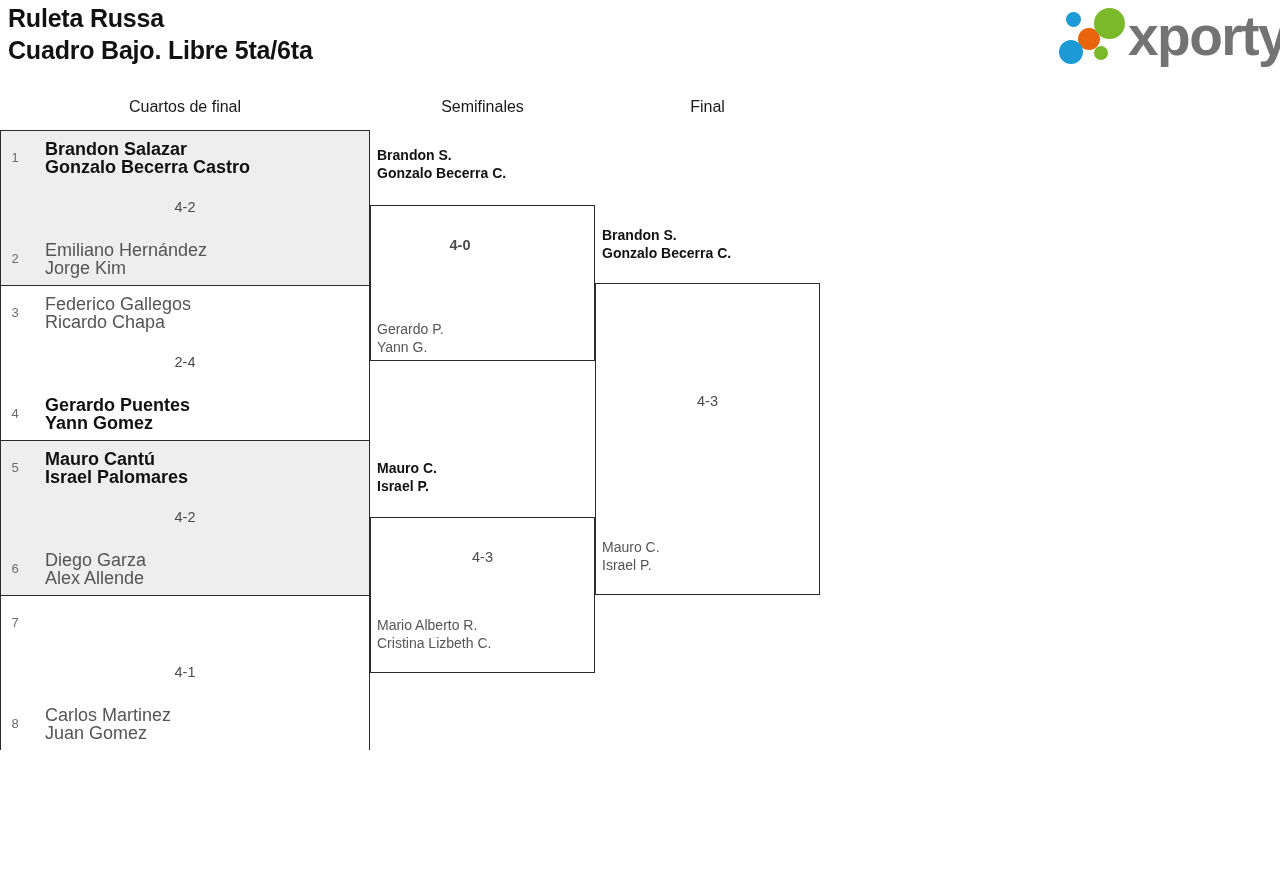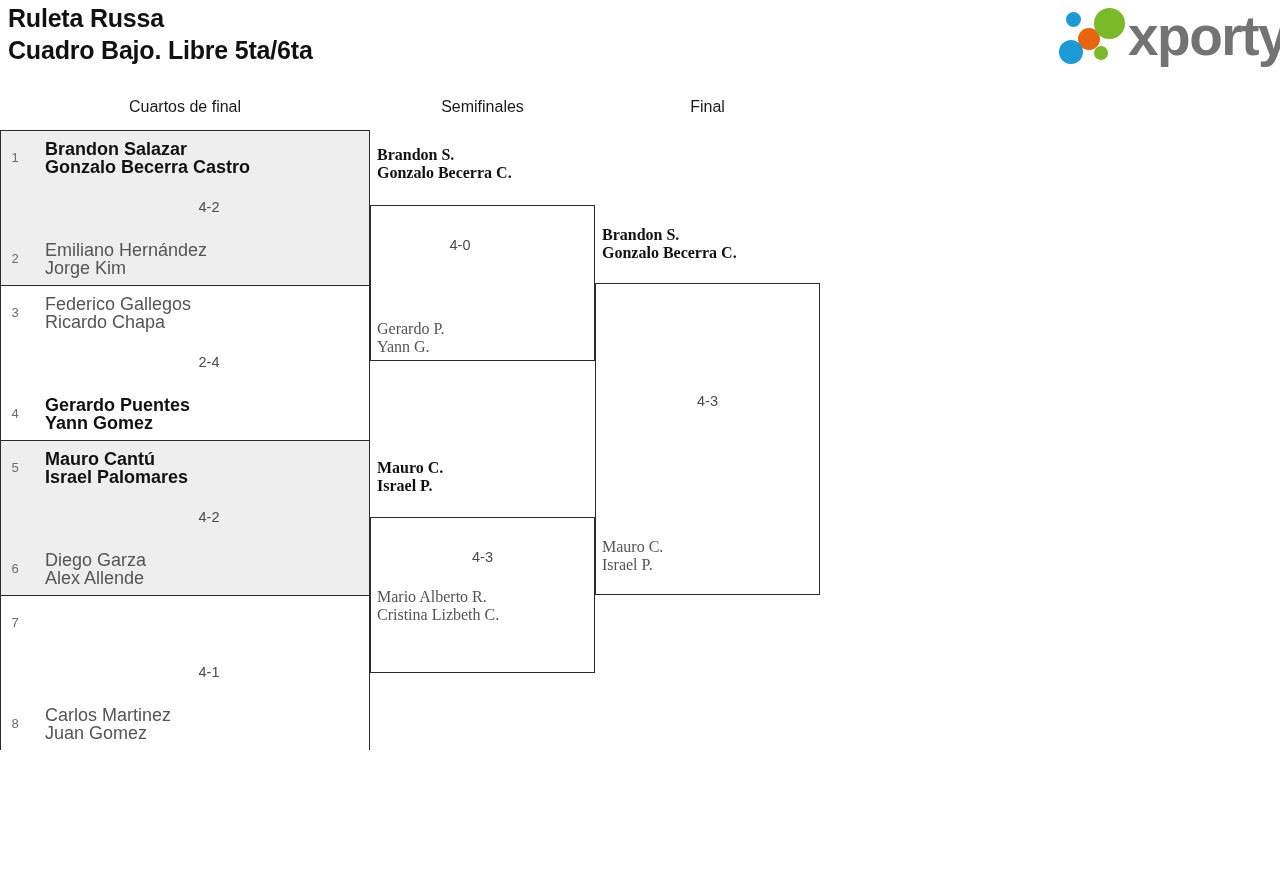--- a/index.html
+++ b/index.html
@@ -147,29 +147,28 @@
     position: absolute;
     font-size: 14.5px;
     color: #4a4a4a;
     text-align: center;
     line-height: 18px;
   }
 
   
   .slot-top    { top: 6px; }
   .slot-bottom { top: 107px; }
-  .score-mid   { left: 0; width: 100%; top: 67px; padding-left: 24px; }
+  .score-mid   { left: 0; width: 100%; top: 67px; }
 
   
   .rx-label {
     position: absolute;
-    font-size: 16px;
+    font-size: 14px;
     line-height: 18px;
     white-space: nowrap;
-    font-family: Liberation Serif, serif;
   }
   .rx-label.winner { color: #111111; font-weight: 700; }
   .rx-label.loser  { color: #555555; font-weight: 400; }
 </style>
 </head>
 <body>
 
 <div id="header">
   <div id="title-block">
     <span id="title-line1">Ruleta Russa</span>
@@ -263,33 +262,33 @@
         </span>
       </div>
     </div>
   </div>
 
   <div class="rx-match" style="left:370px; top:75px; width:225px; height:156px;"></div>
   <div class="rx-label winner" style="left:377px; top:16px;">
     <span class="name-line">Brandon S.</span>
     <span class="name-line">Gonzalo Becerra C.</span>
   </div>
-  <div class="score" style="left:370px; top:106px; width:180px;">4-0</div>
+  <div class="score" style="left:370px; top:106px; width:180px;font-weight:bold;">4-0</div>
   <div class="rx-label loser" style="left:377px; top:174px;margin-top:16px;">
     <span class="name-line">Gerardo P.</span>
     <span class="name-line">Yann G.</span>
   </div>
 
   <div class="rx-match" style="left:370px; top:387px; width:225px; height:156px;"></div>
   <div class="rx-label winner" style="left:377px; top:329px;">
     <span class="name-line">Mauro C.</span>
     <span class="name-line">Israel P.</span>
   </div>
   <div class="score" style="left:370px; top:418px; width:225px;">4-3</div>
-  <div class="rx-label loser" style="left:377px; top:458px;">
+  <div class="rx-label loser" style="left:377px; top:486px;">
     <span class="name-line">Mario Alberto R.</span>
     <span class="name-line">Cristina Lizbeth C.</span>
   </div>
 
   <div class="rx-match" style="left:595px; top:153px; width:225px; height:312px;"></div>
   <div class="rx-label winner" style="left:602px; top:96px;">
     <span class="name-line">Brandon S.</span>
     <span class="name-line">Gonzalo Becerra C.</span>
   </div>
   <div class="score" style="left:595px; top:262px; width:225px;">4-3</div>

